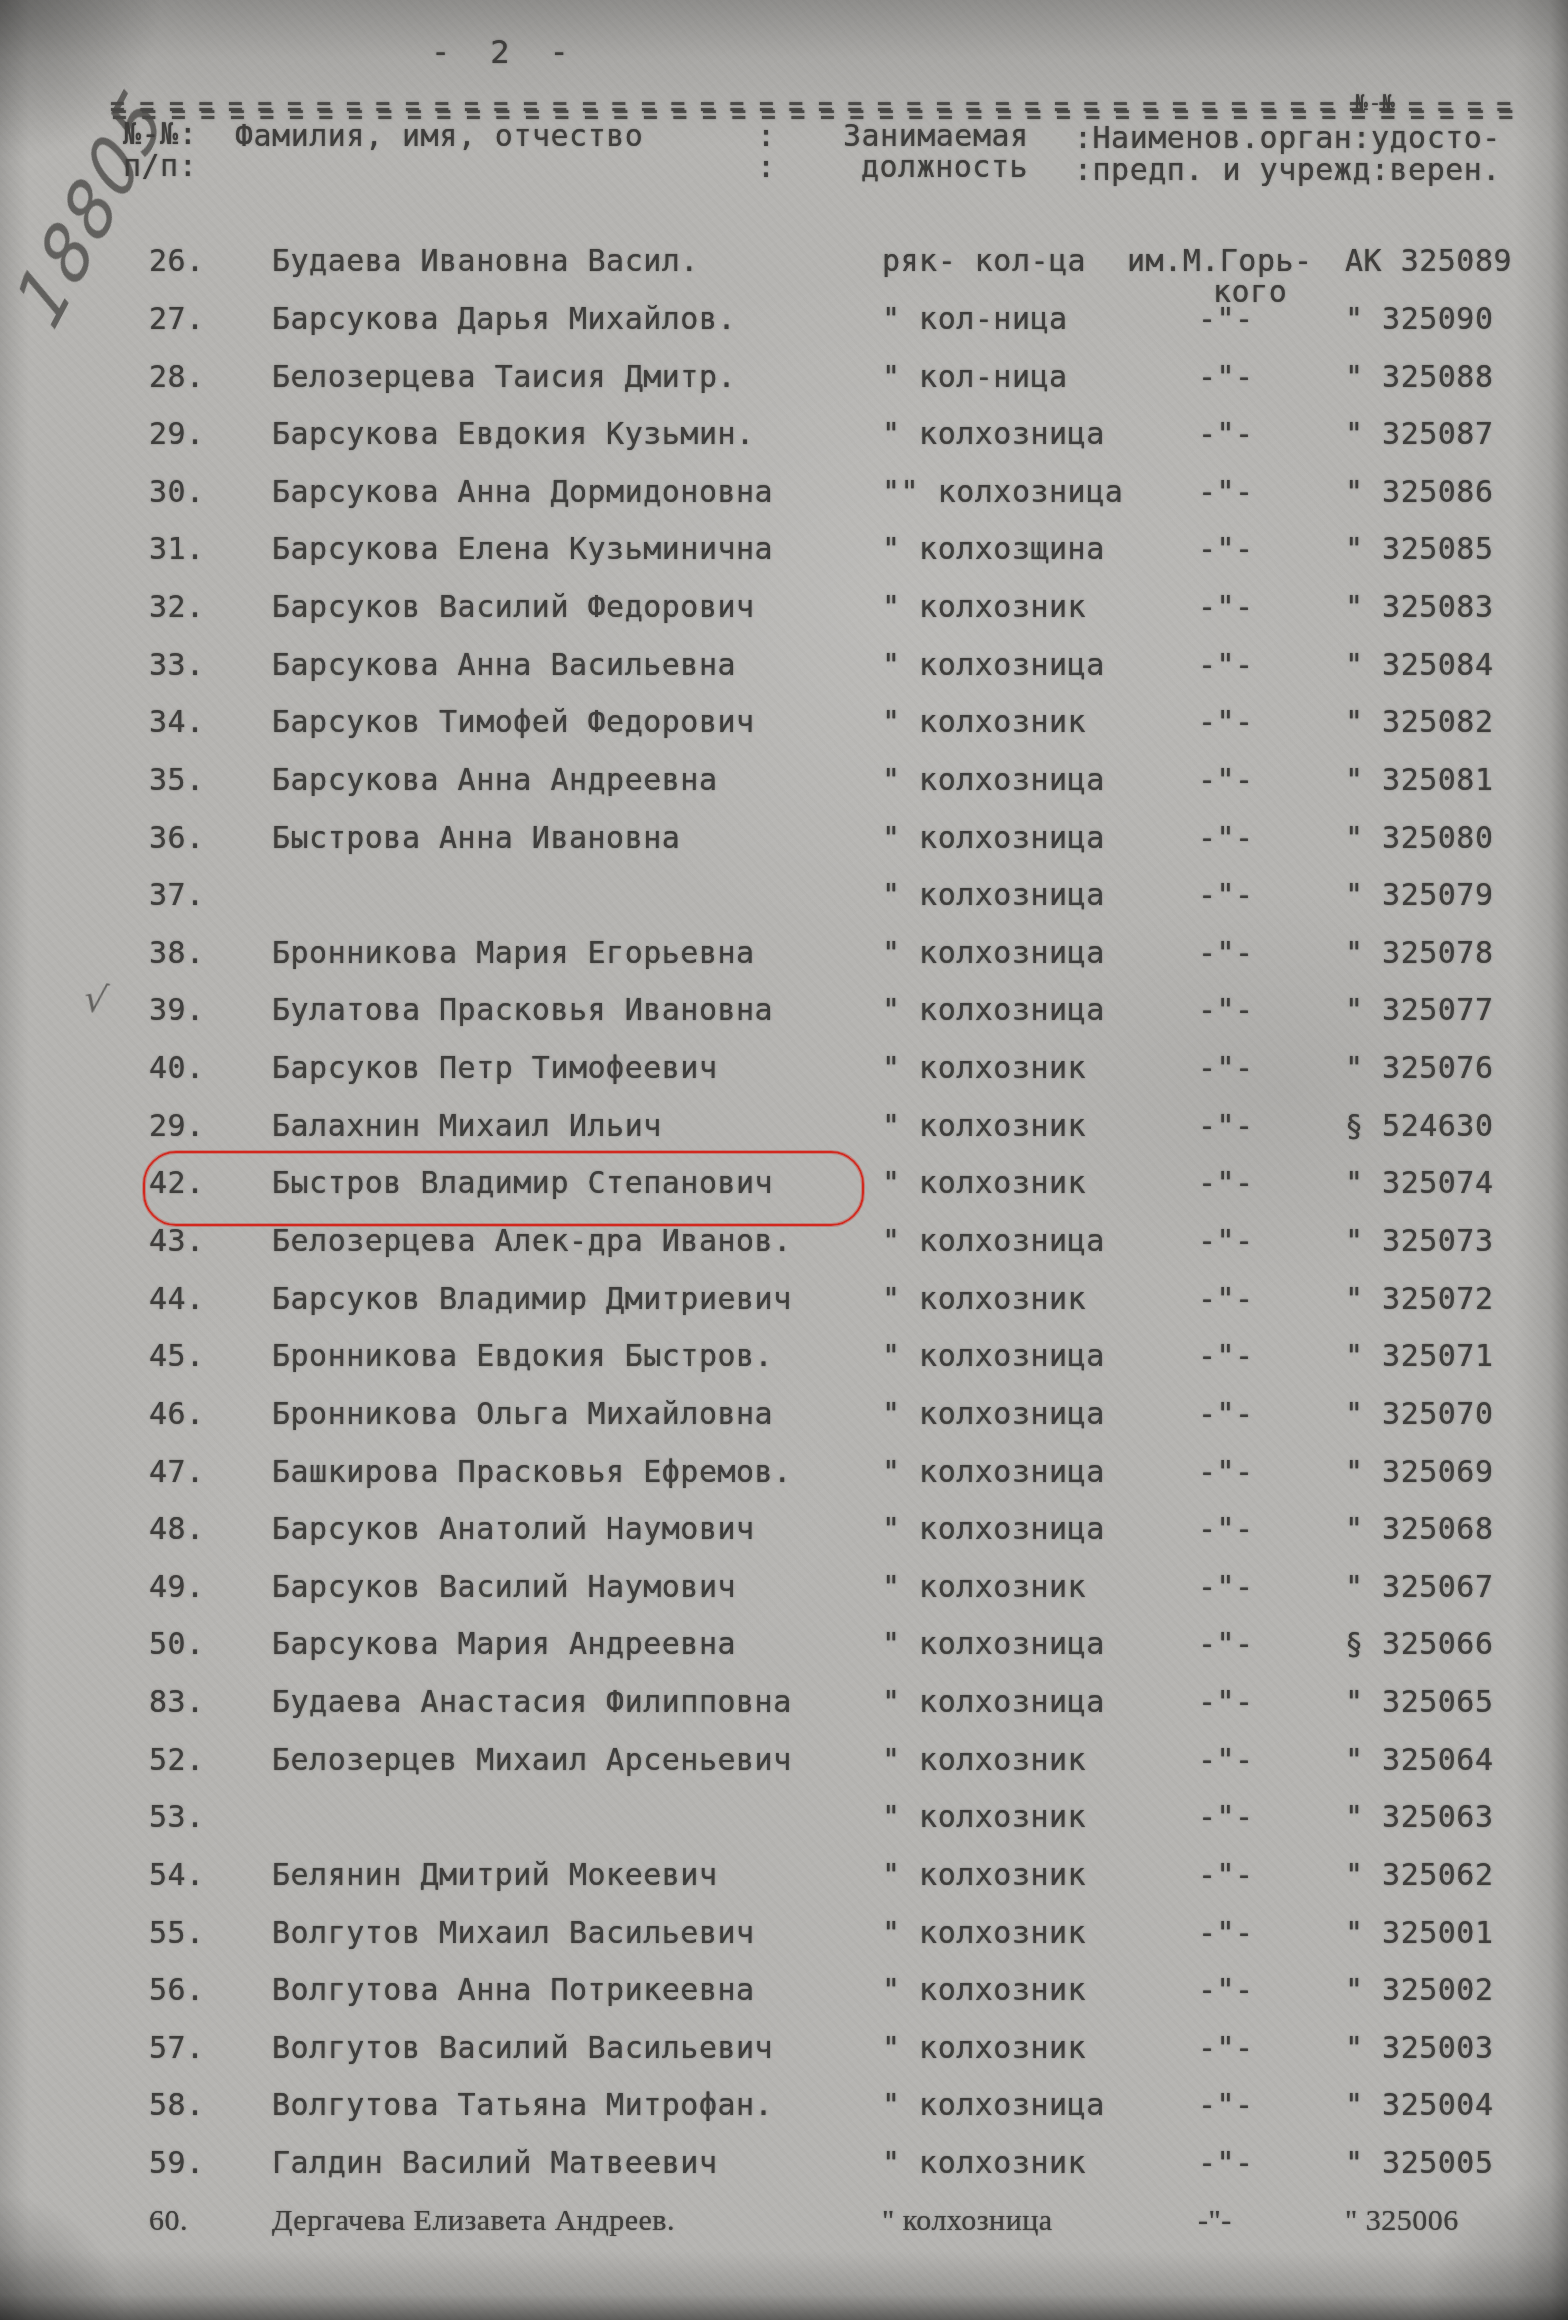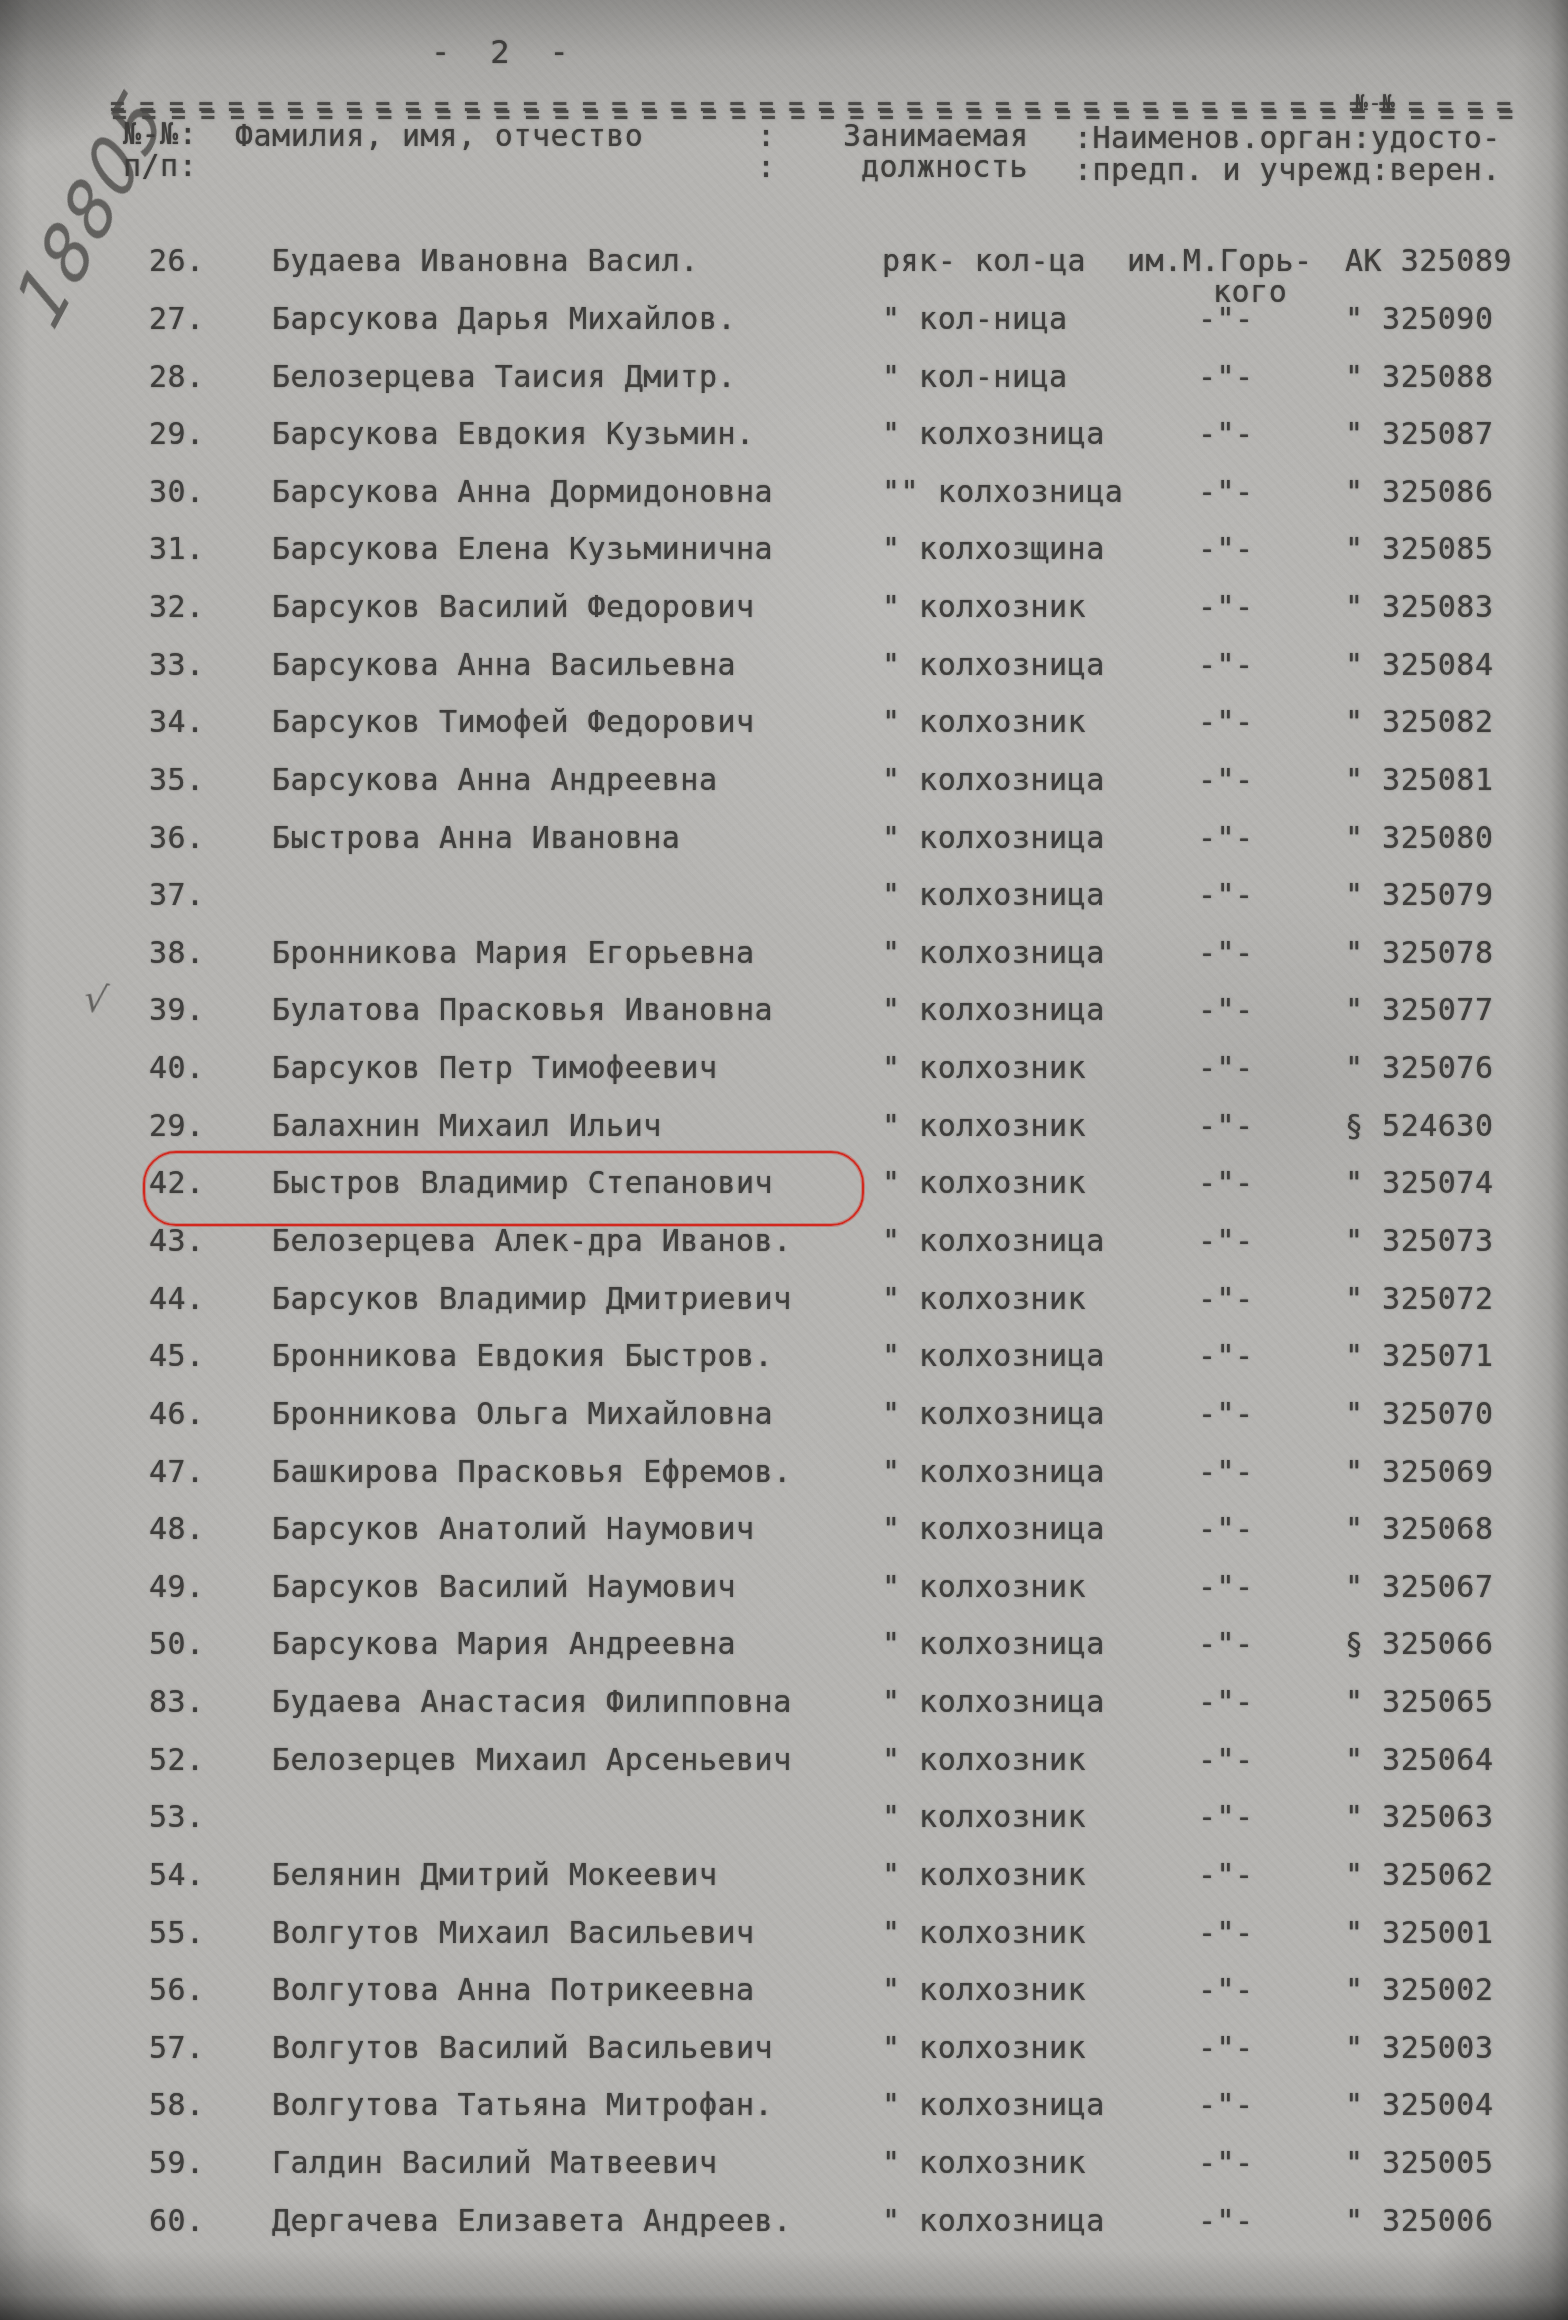--- a/index.html
+++ b/index.html
@@ -354,21 +354,21 @@
   </div>
 
   <div class="row" style="top: 2137px;">
     <span class="t c num">59.</span>
     <span class="t c name">Галдин Василий Матвеевич</span>
     <span class="t c pos">" колхозник</span>
     <span class="t c org">-"-</span>
     <span class="t c cert">" 325005</span>
   </div>
 
-  <div class="row" style="top: 2195px;">
+  <div class="row" style="top: 2195px; font-family: Liberation Serif, serif;">
     <span class="t c num">60.</span>
     <span class="t c name">Дергачева Елизавета Андреев.</span>
     <span class="t c pos">" колхозница</span>
     <span class="t c org">-"-</span>
     <span class="t c cert">" 325006</span>
   </div>
 </div>
 
 </div>
 

